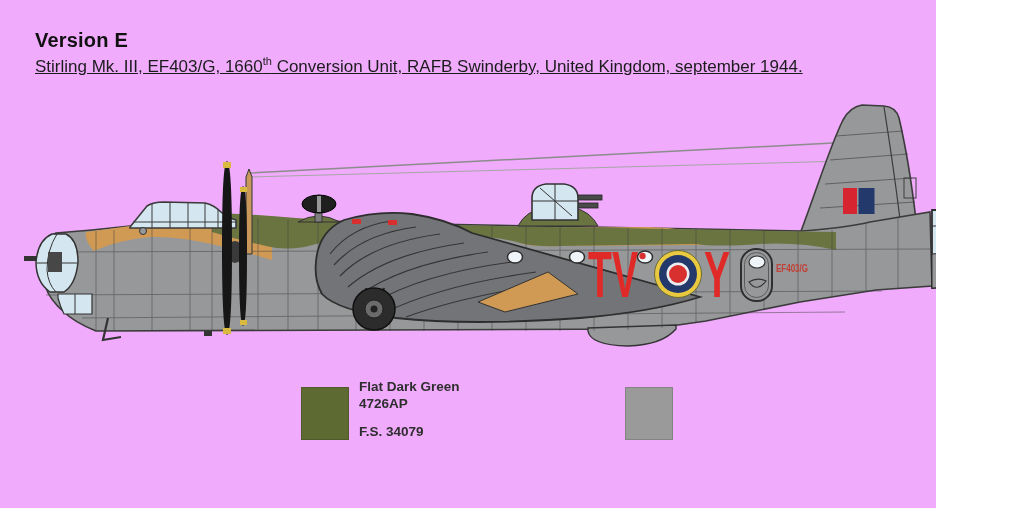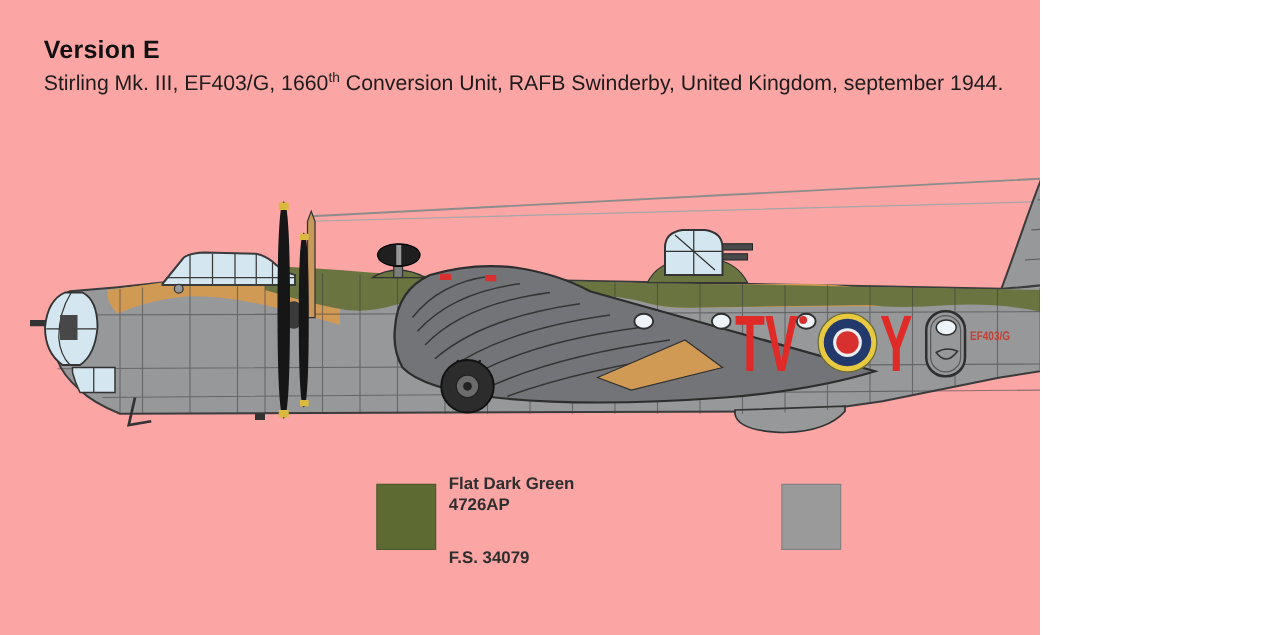--- a/index.html
+++ b/index.html
@@ -1,38 +1,38 @@
 <!DOCTYPE html>
 <html><head>
 <meta charset="utf-8">
 <style>
   html,body{margin:0;padding:0;background:#ffffff;}
   .page{
     position:relative;
-    width:832px;height:508px;
-    background:#fca5a5;
+    width:936px;height:508px;
+    background:#f0abfc;
     font-family:"Liberation Sans", sans-serif;
     overflow:hidden;
   }
   .hdr{position:absolute;left:35px;top:28px;width:960px;color:#1a1a1a;}
   .hdr h1{
     margin:0;font-size:20px;line-height:24px;font-weight:bold;color:#111;
     letter-spacing:0.2px;
   }
   .hdr p{
-    margin:4px 0 0 0;font-size:17px;line-height:22px;font-weight:normal;color:#1c1c1c;
+    margin:4px 0 0 0;font-size:17px;line-height:22px;font-weight:normal;color:#1c1c1c;text-decoration:underline;
   }
   .hdr sup{font-size:11px;line-height:0;}
   .art{position:absolute;left:0;top:0;width:1024px;height:508px;}
   .legend{position:absolute;left:0;top:0;width:1024px;height:508px;pointer-events:none;}
   .swatch{position:absolute;top:378px;display:flex;}
   .swatch.s0{left:285px;padding-left:16px;} .swatch.s1{left:455px;} .swatch.s2{left:625px;}
   .chip{width:48px;height:53px;margin-top:9px;border:1px solid rgba(0,0,0,0.15);box-sizing:border-box;}
   .labels{margin-left:10px;width:120px;color:#2e2e2e;font-size:13.5px;font-weight:600;line-height:17px;}
-  .labels .pfs{margin-top:25px;}
+  .labels .pfs{margin-top:11px;}
   svg text.code{
     font-family:"Liberation Sans", sans-serif;
     font-weight:bold;
   }
 </style>
 </head>
 <body>
 
 <div class="page">
 

